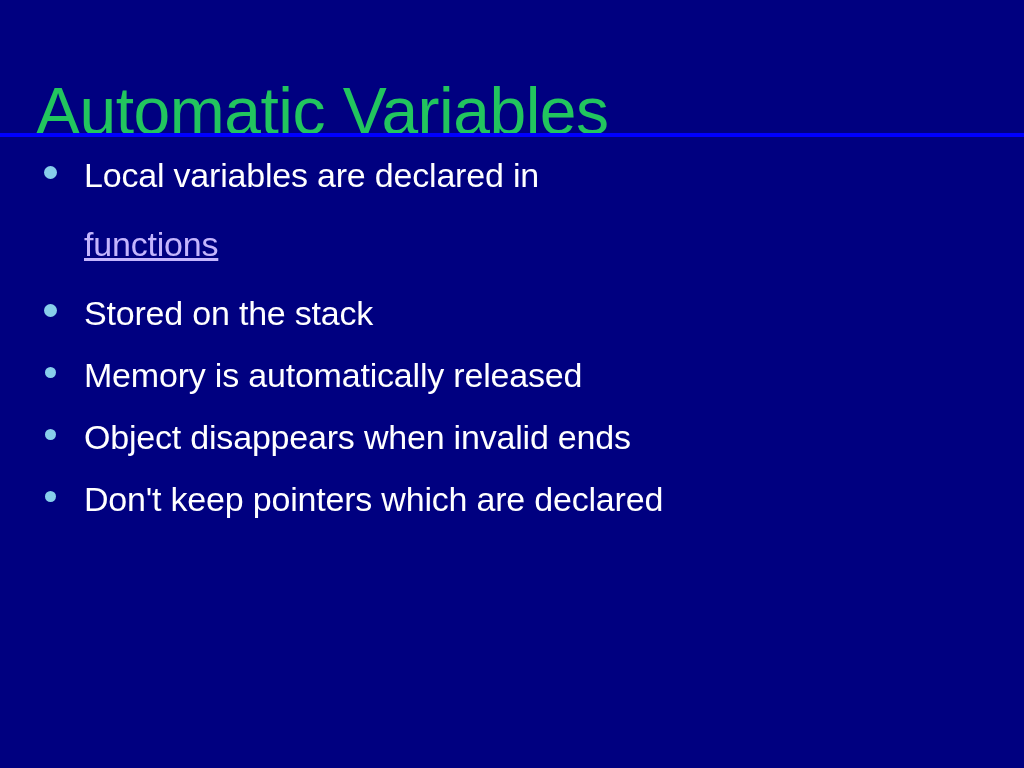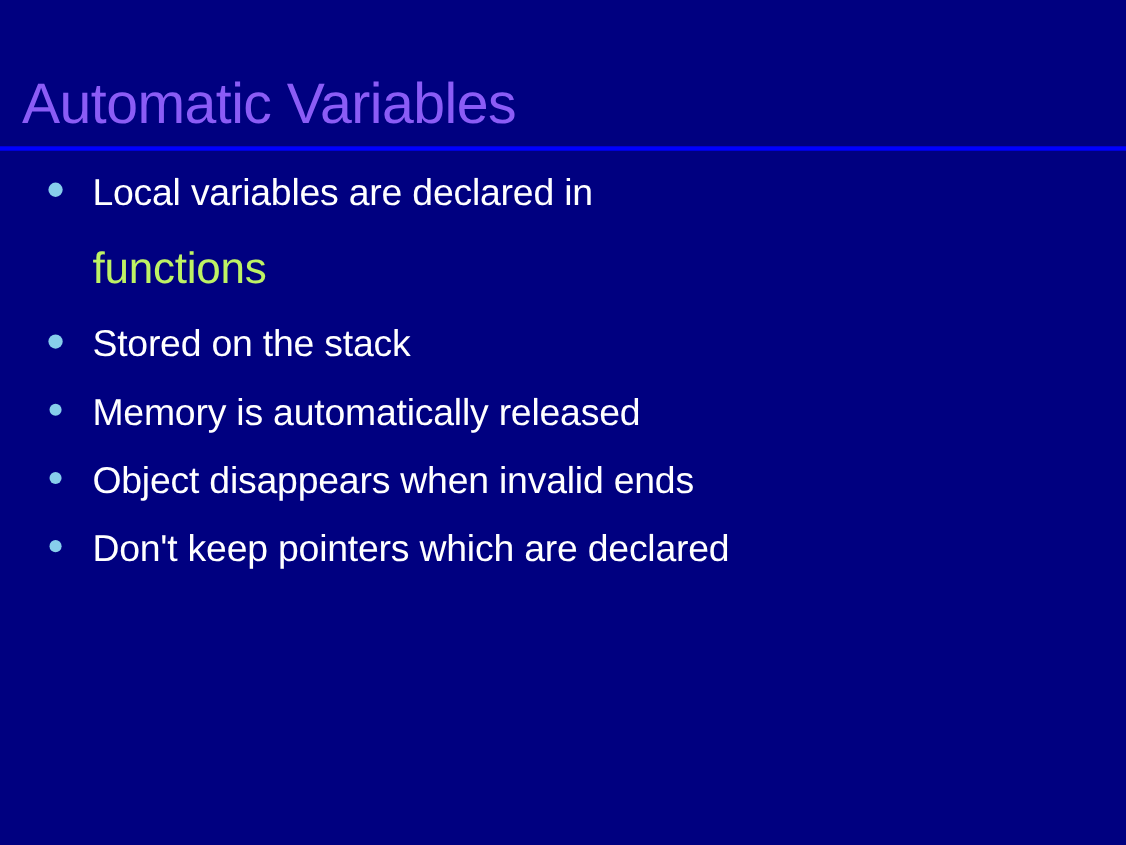--- a/index.html
+++ b/index.html
@@ -20,27 +20,27 @@
     height: 768px;
     background: #000080;
     overflow: hidden;
   }
 
   
   #slide-title {
     position: absolute;
     left: 20px;
     top: 58px;
-    margin: 0;
+    margin: 16px;
     padding: 0;
-    font-size: 52px;
+    font-size: 66px;
     font-weight: normal;
     line-height: 74px;
     letter-spacing: -0.5px;
-    color: #8b5cf6;
+    color: #22c55e;
     white-space: nowrap;
   }
 
   
   #title-rule {
     position: absolute;
     left: 0;
     top: 133px;
     width: 1024px;
     height: 4px;
@@ -88,24 +88,25 @@
     font-size: 34px;
     line-height: 62px;
     color: #FFFFFF;
     white-space: pre-wrap;
     letter-spacing: -0.2px;
   }
 
   
   .bullet-cont {
     display: block;
-    font-size: 40px;
+    font-size: 34px;
     line-height: 76px;
-    color: #bef264;
+    color: #c4b5fd;
     letter-spacing: -0.2px;
+    text-decoration: underline;
   }
 </style>
 </head>
 <body>
 
 <div id="slide">
 
   <h1 id="slide-title">Automatic Variables</h1>
 
   <div id="title-rule"></div>

